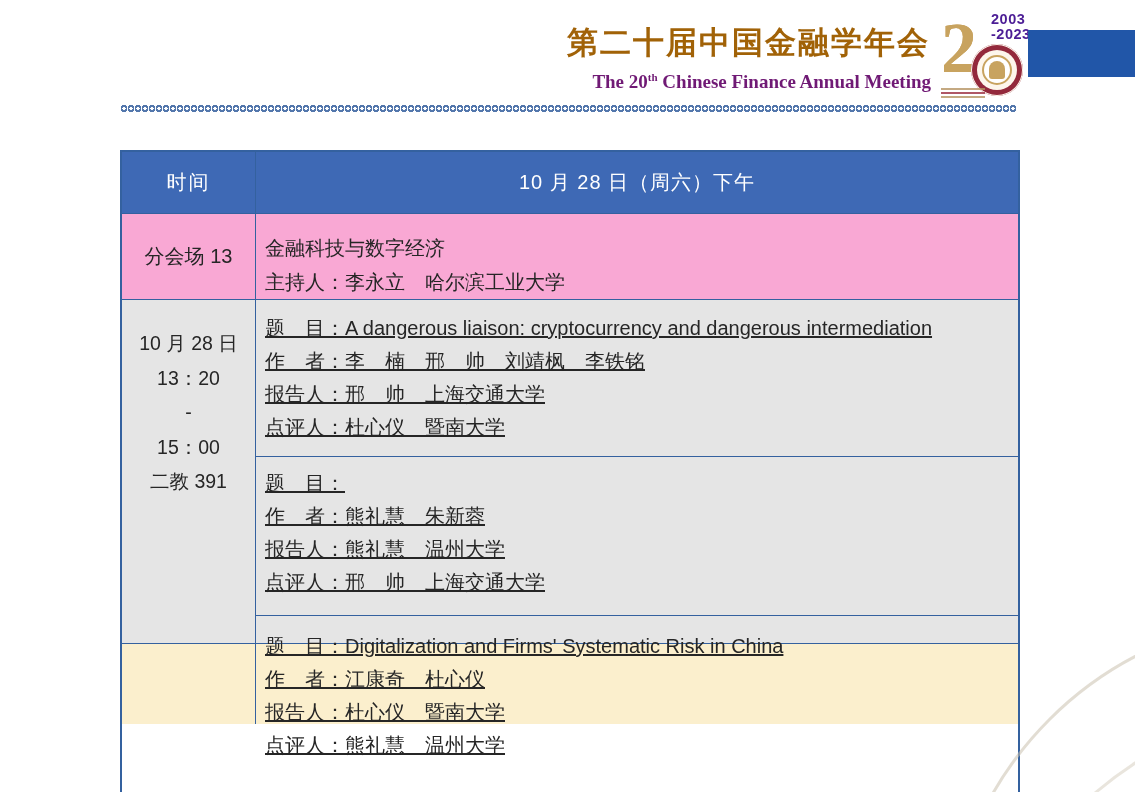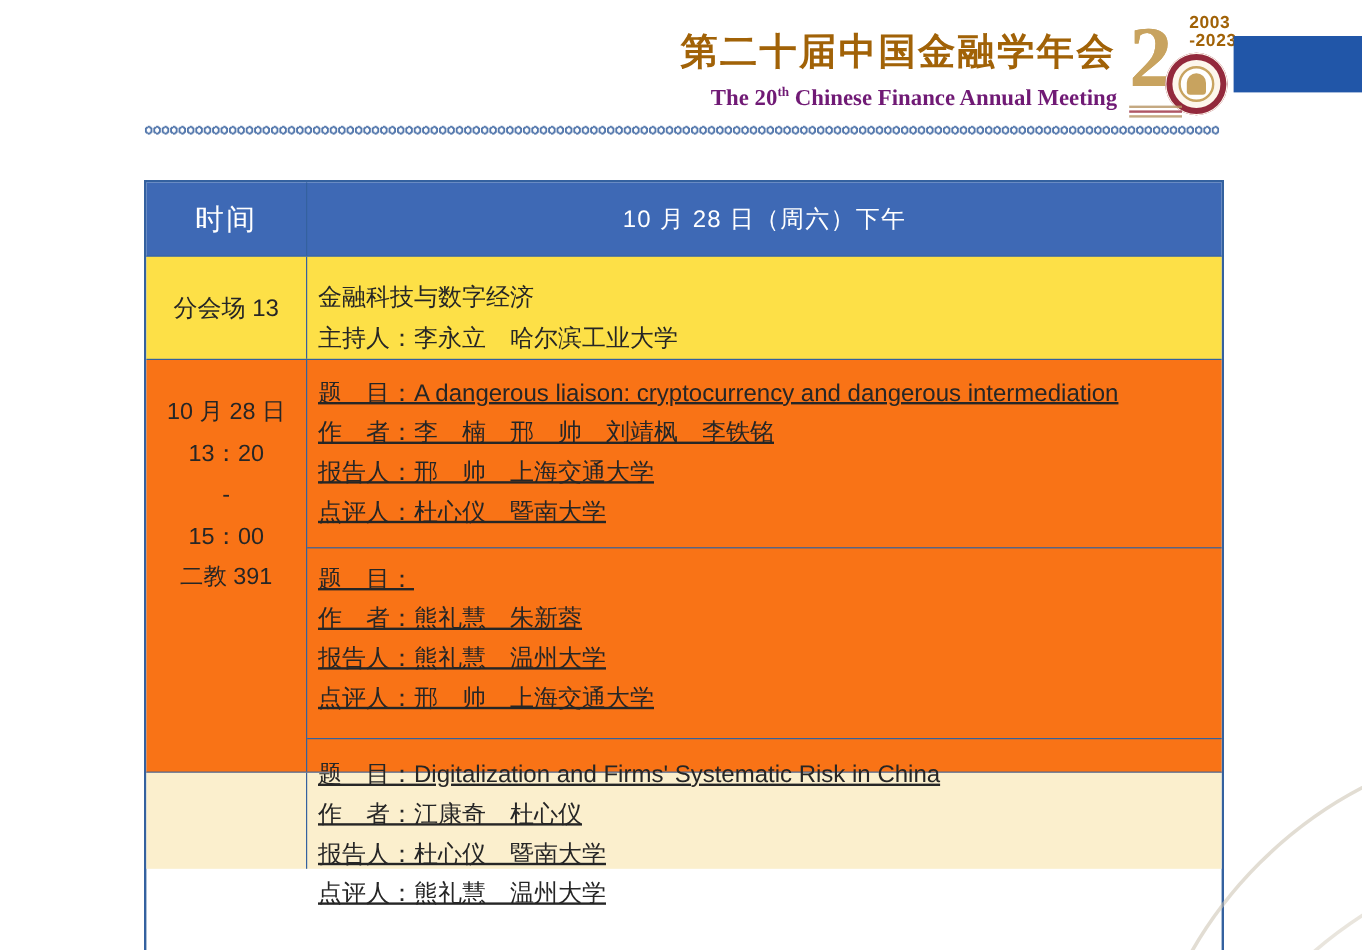--- a/index.html
+++ b/index.html
@@ -29,21 +29,21 @@
   
   .logo{position:absolute;left:941px;top:6px;width:96px;height:96px;}
   .logo-2{
     position:absolute;left:0;top:6px;
     font-family:"Liberation Serif","DejaVu Serif",serif;
     font-weight:bold;font-size:72px;line-height:72px;color:#c8a35f;
     text-shadow:0 0 0 #c8a35f;
   }
   .logo-years{
     position:absolute;left:50px;top:6px;
-    font-weight:bold;font-size:14.5px;line-height:15px;color:#a16207;letter-spacing:0.5px;
+    font-weight:bold;font-size:14.5px;line-height:15px;color:#4c1d95;letter-spacing:0.5px;
   }
   .logo-seal{
     position:absolute;left:30px;top:38px;width:52px;height:52px;border-radius:50%;
     background:#93293c;display:flex;align-items:center;justify-content:center;
     box-shadow:0 0 0 1px #fdf6ec inset;
   }
   .logo-seal-mid{
     width:40px;height:40px;border-radius:50%;background:#fdf6ec;
     display:flex;align-items:center;justify-content:center;
   }
@@ -69,29 +69,29 @@
     box-sizing:border-box;border:2px solid #34619f;border-bottom:none;
     background:#ffffff;z-index:1;
   }
   .row{display:flex;box-sizing:border-box;border-bottom:1.5px solid #34619f;}
   .cell-l{width:134px;flex:none;box-sizing:border-box;border-right:1.5px solid #34619f;
           display:flex;align-items:center;justify-content:center;text-align:center;}
   .cell-r{flex:1;box-sizing:border-box;min-width:0;}
 
   .row-head{height:62px;background:#3e69b5;color:#ffffff;}
   .row-head .cell-l,.row-head .cell-r{display:flex;align-items:center;justify-content:center;}
-  .row-head .cell-l{font-size:24px;letter-spacing:2px;}
+  .row-head .cell-l{font-size:20px;letter-spacing:2px;}
   .row-head .cell-r{font-size:20px;letter-spacing:1px;}
 
-  .row-session{height:86px;background:#fde047;}
+  .row-session{height:86px;background:#f9a8d4;}
   .row-session .cell-l{font-size:20px;}
   .row-session .cell-r{display:flex;flex-direction:column;justify-content:flex-end;
                        padding-left:9px;font-size:20px;line-height:35px;}
 
-  .row-main{height:344px;background:#f97316;}
+  .row-main{height:344px;background:#e5e5e5;}
   .row-main .cell-l{flex-direction:column;font-size:19.5px;line-height:34.5px;padding-top:26px;
                     display:flex;align-items:center;justify-content:flex-start;}
   .papers{display:flex;flex-direction:column;height:100%;}
   .paper{box-sizing:border-box;padding:12px 14px 16px 9px;text-decoration:underline;}
   .paper.pb1{height:157px;border-bottom:1.5px solid #34619f;}
   .paper.pb2{height:179px;border-bottom:1.5px solid #34619f;padding-top:10px;}
   .paper.pb3{flex:1;padding-top:14px;}
   .pline{display:flex;font-size:20px;line-height:33px;}
   .pline .lbl{flex:none;white-space:pre;}
   .pline .val{flex:1;white-space:pre-line;min-width:0;}

